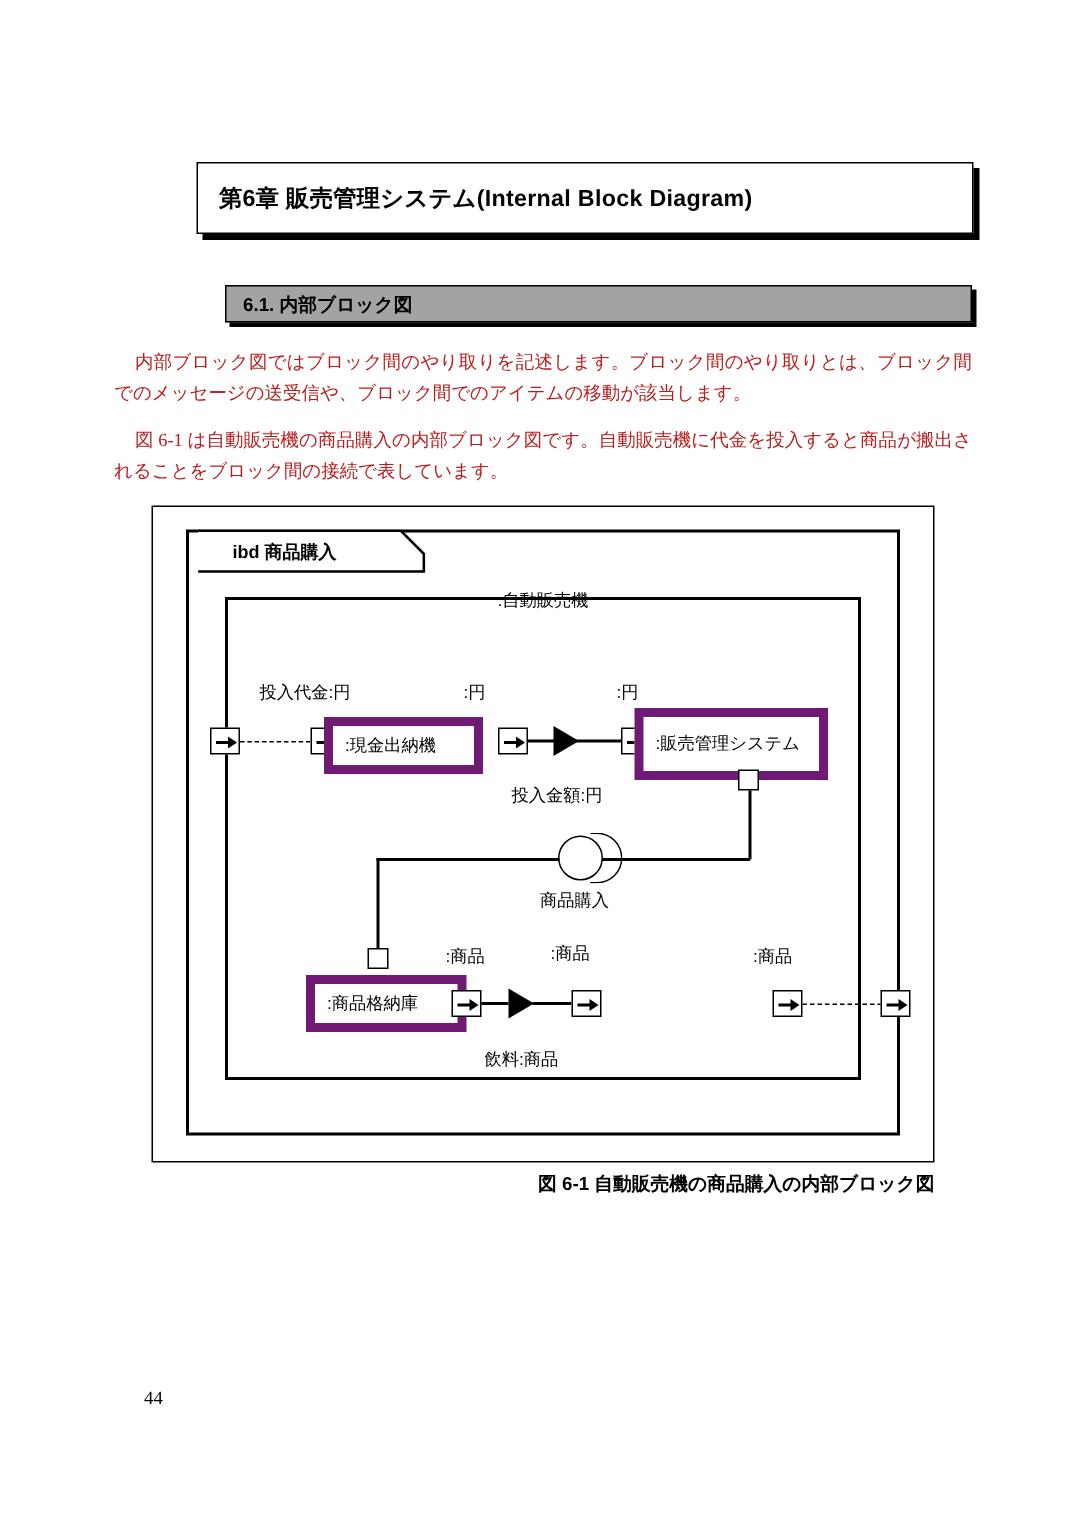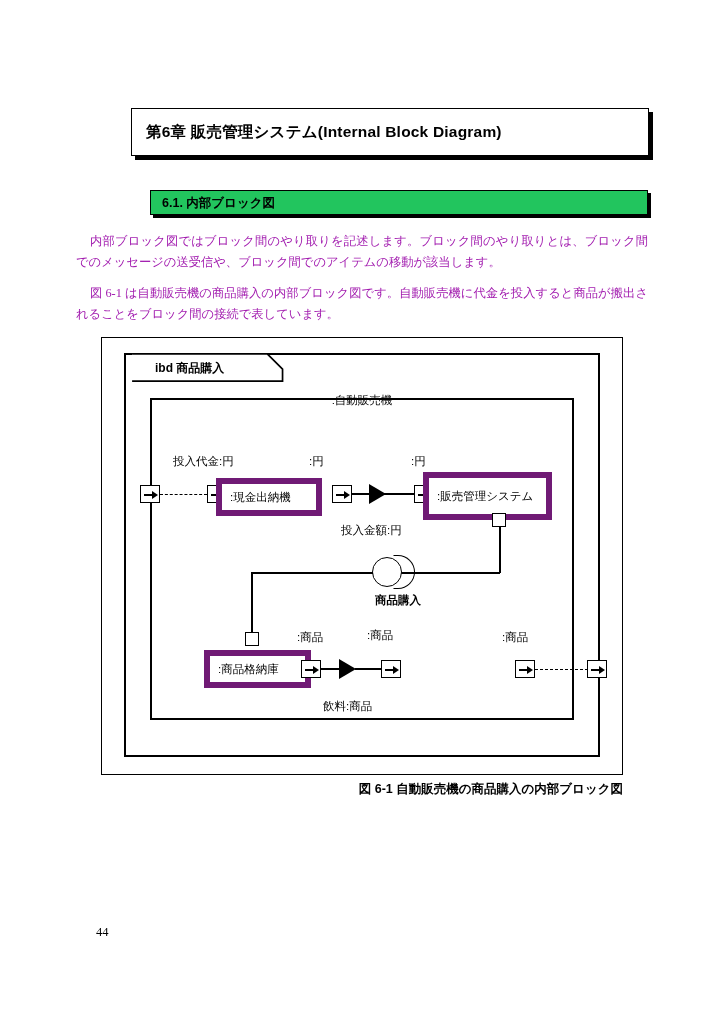--- a/index.html
+++ b/index.html
@@ -47,40 +47,40 @@
 
   
   .section-heading {
     position: absolute;
     left: 150px;
     top: 190px;
     width: 498px;
     height: 25px;
     border: 1px solid #000;
     box-shadow: 3px 3px 0 0 #000;
-    background: #22c55e;
+    background: #a3a3a3;
     box-sizing: border-box;
   }
   .section-heading .txt {
     position: absolute;
     left: 11px;
     top: 4px;
     font-family: "Liberation Sans", sans-serif;
     font-weight: bold;
     font-size: 12.5px;
     white-space: nowrap;
   }
 
   
   .para {
     position: absolute;
     font-family: "Liberation Serif", serif;
     font-size: 12.3px;
     line-height: 21px;
-    color: #a21caf;
+    color: #b91c1c;
     text-align: justify;
   }
   #para1 { left: 76px; top: 231px; width: 572px; text-indent: 14px; }
   #para2 { left: 76px; top: 283px; width: 572px; text-indent: 14px; }
 
   
   .figure-wrap {
     position: absolute;
     left: 101px;
     top: 337px;
@@ -340,21 +340,21 @@
 
     <div class="lbl" style="left:72px; top:117px;">投入代金:円</div>
     <div class="lbl" style="left:208px; top:117px;">:円</div>
     <div class="lbl" style="left:310px; top:117px;">:円</div>
     <div class="lbl" style="left:240px; top:186px;">投入金額:円</div>
 
     <div class="vline" style="left:398px; top:190px; height:46px;"></div>
     <div class="hline" style="left:300px; top:235px; width:99px;"></div>
     <div class="circ" style="left:271px; top:220px;"></div>
     <div class="socket" style="left:292px; top:218px;"></div>
-    <div class="lbl" style="left:274px; top:256px;font-weight:bold;">商品購入</div>
+    <div class="lbl" style="left:259px; top:256px;">商品購入</div>
 
     <div class="vline" style="left:150px; top:235px; height:62px;"></div>
     <div class="hline" style="left:150px; top:235px; width:122px;"></div>
     <div class="port" style="left:144px; top:295px;"></div>
 
     <div class="part" style="left:103px; top:313px; width:107px; height:38px;">
       <div class="pname">:商品格納庫</div>
     </div>
     <div class="fport" style="left:200px; top:323px;"></div>
     <div class="hline" style="left:220px; top:331px; width:18px;"></div>

